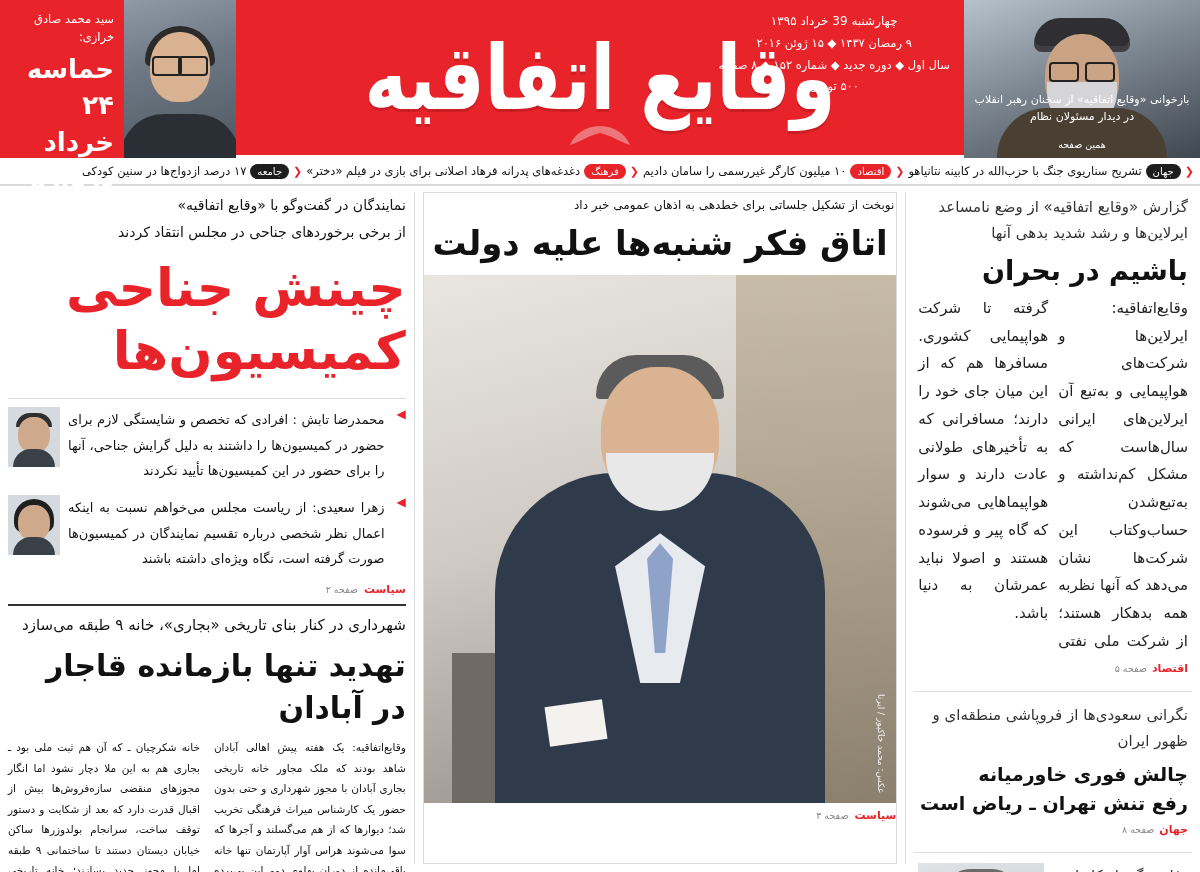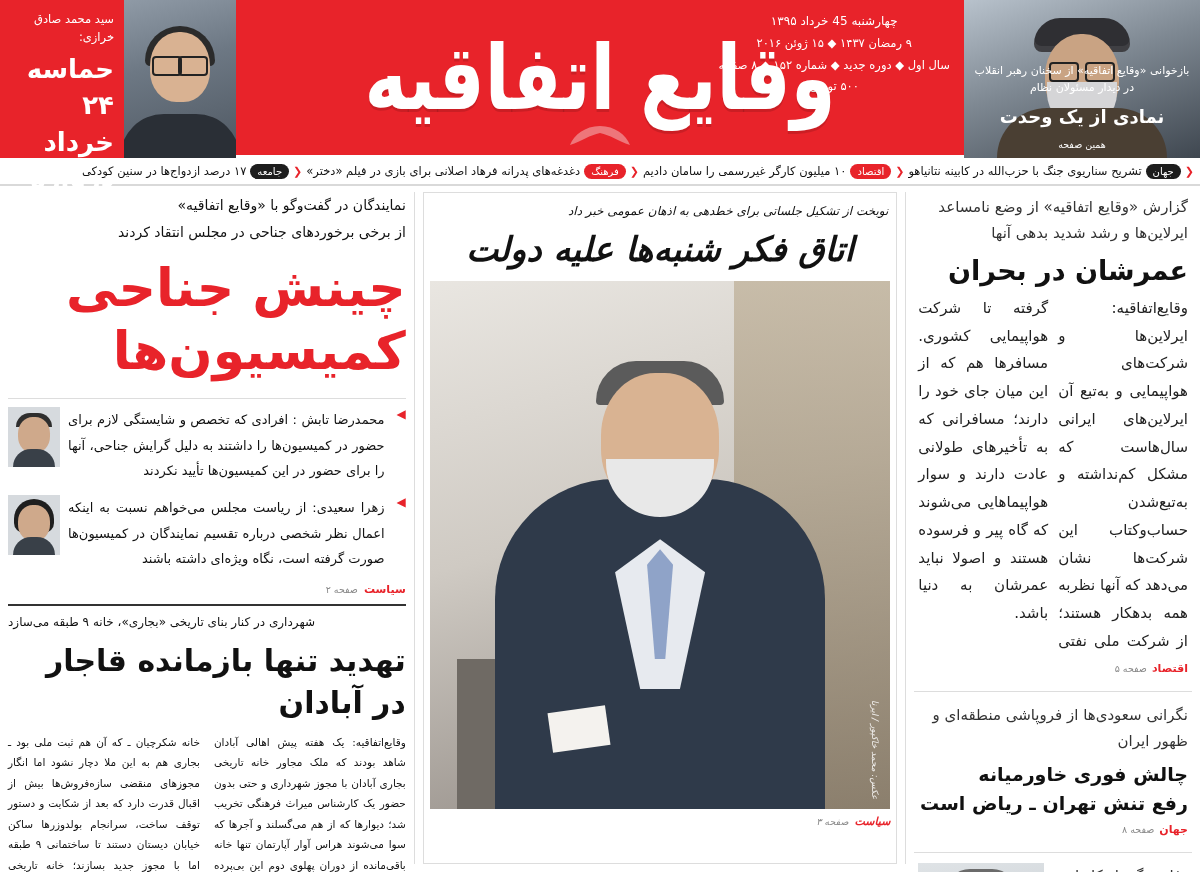--- a/index.html
+++ b/index.html
@@ -175,21 +175,21 @@
   }
   .op-title { color:#e8232a; font-size:14px; font-weight:bold;margin-left:40px; }
   .op-row { display:flex; gap:8px; align-items:flex-start; margin-top:6px; }
   .op-text { flex:1; text-align:right; }
   .op-text .oh { font-size:16px; font-weight:bold; line-height:1.55; }
   .op-av {
     width:66px; height:74px; background:#d8dce0; position:relative; overflow:hidden; flex:none;
   }
 
   
-  .mid-wrap { border:1px solid #ddd; padding:6px; height:100%; position:relative; background:#fff;font-style:italic; }
+  .mid-wrap { border:1px solid #ddd; padding:0; height:100%; position:relative; background:#fff; }
   .mid-kick { font-size:12px; text-align:right; line-height:1.7; margin:2px 2px 6px 2px; }
   .mid-head {
     font-size:34px; font-weight:bold; text-align:center; line-height:1.35; margin:0 2px 8px 2px;
   }
   .mid-photo {
     width:100%; height:528px; position:relative; overflow:hidden; background:#b9bec4;
   }
   .mp-bg { position:absolute; inset:0; background:linear-gradient(165deg,#e9e6e1 0%, #cfcac3 45%, #8e8781 100%); }
   .mp-curtain { position:absolute; top:0; right:0; width:34%; height:100%; background:linear-gradient(180deg,#bfb199,#8a7c66); opacity:.75; }
   .mp-suit {
@@ -234,21 +234,21 @@
   }
   .quote-row { display:flex; gap:8px; align-items:flex-start; margin-bottom:12px; }
   .quote-text { flex:1; font-size:13px; line-height:1.95; text-align:justify; }
   .quote-av { width:52px; height:60px; background:#d6dade; position:relative; overflow:hidden; flex:none; }
   .quote-av .f { position:absolute; width:32px; height:36px; border-radius:46%; background:#cfa98b; top:10px; left:10px; }
   .quote-av .h { position:absolute; width:36px; height:14px; border-radius:18px 18px 0 0; background:#2e2e2e; top:6px; left:8px; }
   .quote-av .b { position:absolute; bottom:0; left:5px; width:42px; height:18px; border-radius:22px 22px 0 0; background:#394048; }
   .quote-av.scarf .h { width:40px; height:34px; border-radius:20px 20px 10px 10px; background:#1f1f1f; left:6px; top:4px; }
   .qmark { color:#e8232a; font-size:12px; margin-left:4px; }
 
-  .sec-head-sm { font-size:12px; line-height:1.8; text-align:left; }
+  .sec-head-sm { font-size:15px; line-height:1.8; text-align:right; }
   .sec-head-big { font-size:30px; font-weight:bold; line-height:1.4; text-align:right; margin:6px 0 8px 0; }
   .sec-body {
     font-size:10.5px; line-height:1.95; text-align:justify; column-count:2; column-gap:14px;
   }
   .tagline-left { display:flex; gap:6px; align-items:center; margin-top:8px; }
 </style>
 </head>
 <body>
 
 <div class="page">
@@ -258,29 +258,28 @@
     <div class="mast-right">
       <div class="photo-box">
         <div class="leader-photo khamenei"></div>
         <div class="turban"></div>
         <div class="face dark"></div>
         <div class="glasses"></div>
         <div class="beard grey"></div>
         <div class="body-sh brown"></div>
         <div class="mast-caption">
           <div>بازخوانی «وقایع اتفاقیه» از سخنان رهبر انقلاب در دیدار مسئولان نظام</div>
-          <div style="font-size:18px;font-weight:bold;margin-top:6px;">نمادی از یک وحدت</div>
-          <div style="font-size:9.5px;margin-top:5px;">همین صفحه</div>
+          <div style="font-size:9.5px;margin-top:11px;">همین صفحه</div>
         </div>
       </div>
     </div>
 
     <div class="mast-center">
       <div class="dateblock">
-        <div class="d1">چهارشنبه 45 خرداد ۱۳۹۵</div>
+        <div class="d1">چهارشنبه 39 خرداد ۱۳۹۵</div>
         <div>۹ رمضان ۱۴۳۷ ‏◆‏ ۱۵ ژوئن ۲۰۱۶</div>
         <div>سال اول ‏◆‏ دوره جدید ‏◆‏ شماره ۱۵۲ ‏◆‏ ۸ صفحه</div>
         <div>۵۰۰ تومان</div>
       </div>
       <div class="logo">وقایع اتفاقیه</div>
       <svg class="laurel" width="140" height="26" viewBox="0 0 140 26">
         <path d="M70 3 C55 3 44 12 40 22 C52 18 60 12 70 10 C80 12 88 18 100 22 C96 12 85 3 70 3 Z" fill="#f3b0b3" opacity=".65"></path>
       </svg>
     </div>
 
@@ -316,21 +315,21 @@
     <span class="tchip dark">جامعه</span>
     <span>۱۷ درصد ازدواج‌ها در سنین کودکی</span>
   </div>
 
   <div class="content">
 
     <div class="col col-right">
 
       <div class="blk">
         <div class="kicker-sm">گزارش «وقایع اتفاقیه» از وضع نامساعد ایرلاین‌ها و رشد شدید بدهی آنها</div>
-        <div class="headline-2">عمرشان در بحران</div>
+        <div class="headline-2">باشیم در بحران</div>
         <div class="body-sm">وقایع‌اتفاقیه: ایرلاین‌ها و شرکت‌های هواپیمایی و به‌تبع آن ایرلاین‌های ایرانی سال‌هاست که مشکل کم‌نداشته و به‌تبع‌شدن حساب‌وکتاب این شرکت‌ها نشان می‌دهد که آنها نظربه همه بدهکار هستند؛ از شرکت ملی نفتی گرفته تا شرکت هواپیمایی کشوری. مسافرها هم که از این میان جای خود را دارند؛ مسافرانی که به تأخیرهای طولانی عادت دارند و سوار هواپیماهایی می‌شوند که گاه پیر و فرسوده هستند و اصولا نباید عمرشان به دنیا باشد.</div>
         <div class="tagline">
           <span class="tag-red">اقتصاد</span>
           <span class="tag-grey">صفحه ۵</span>
         </div>
       </div>
 
       <div class="hr"></div>
 
       <div class="blk">

